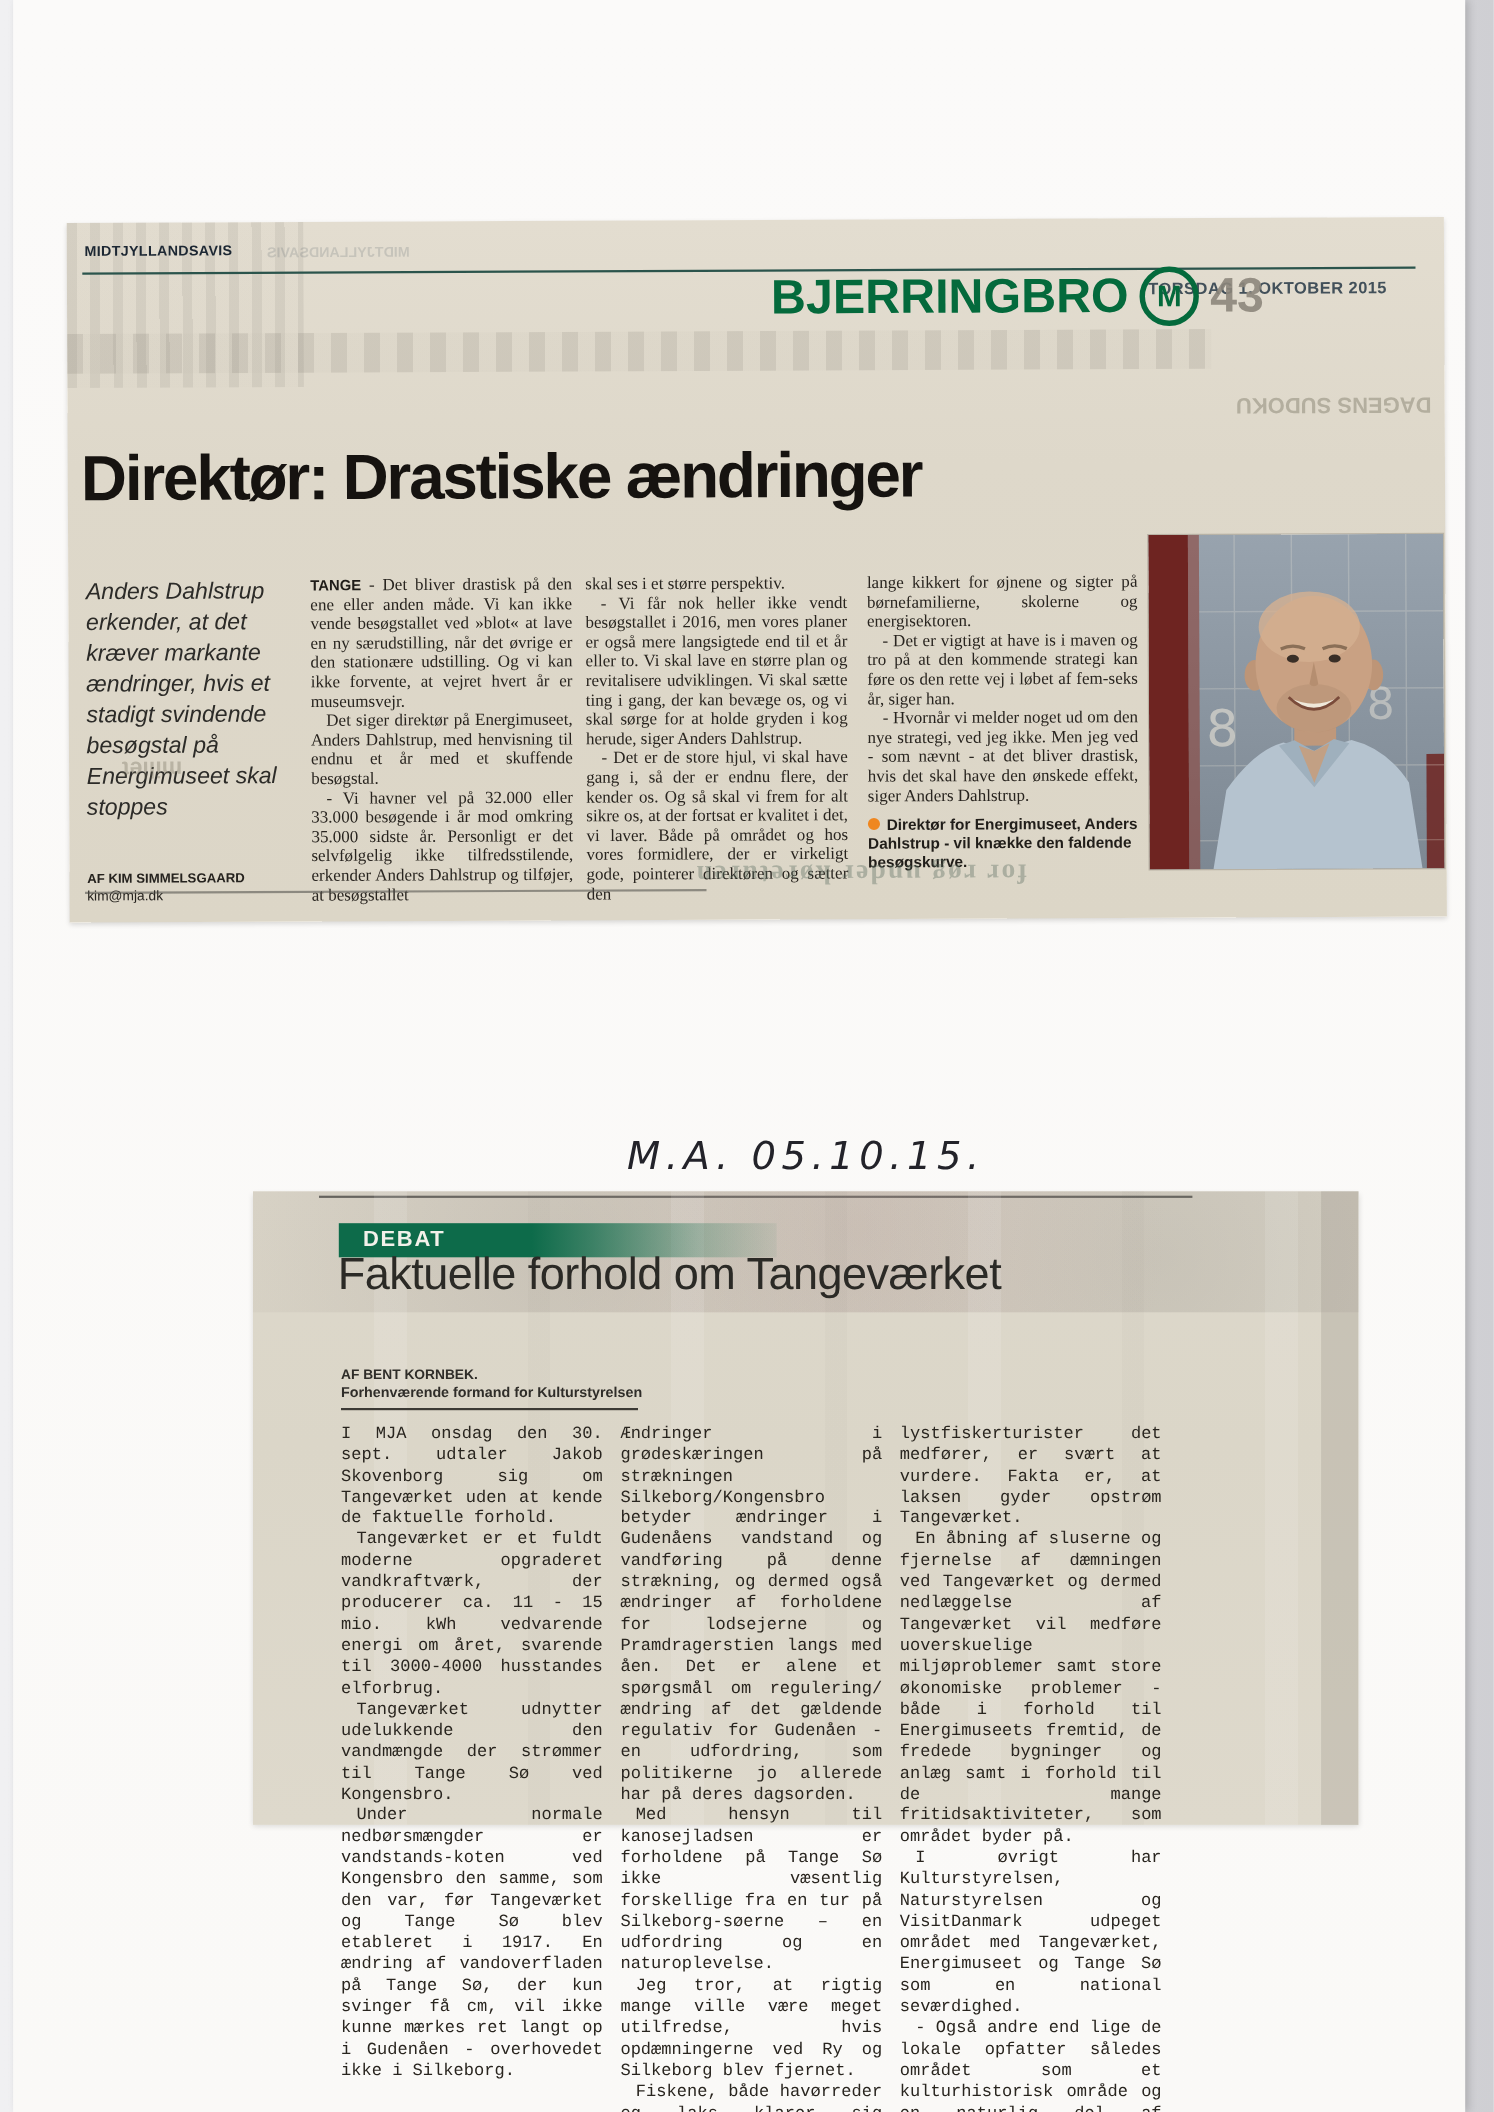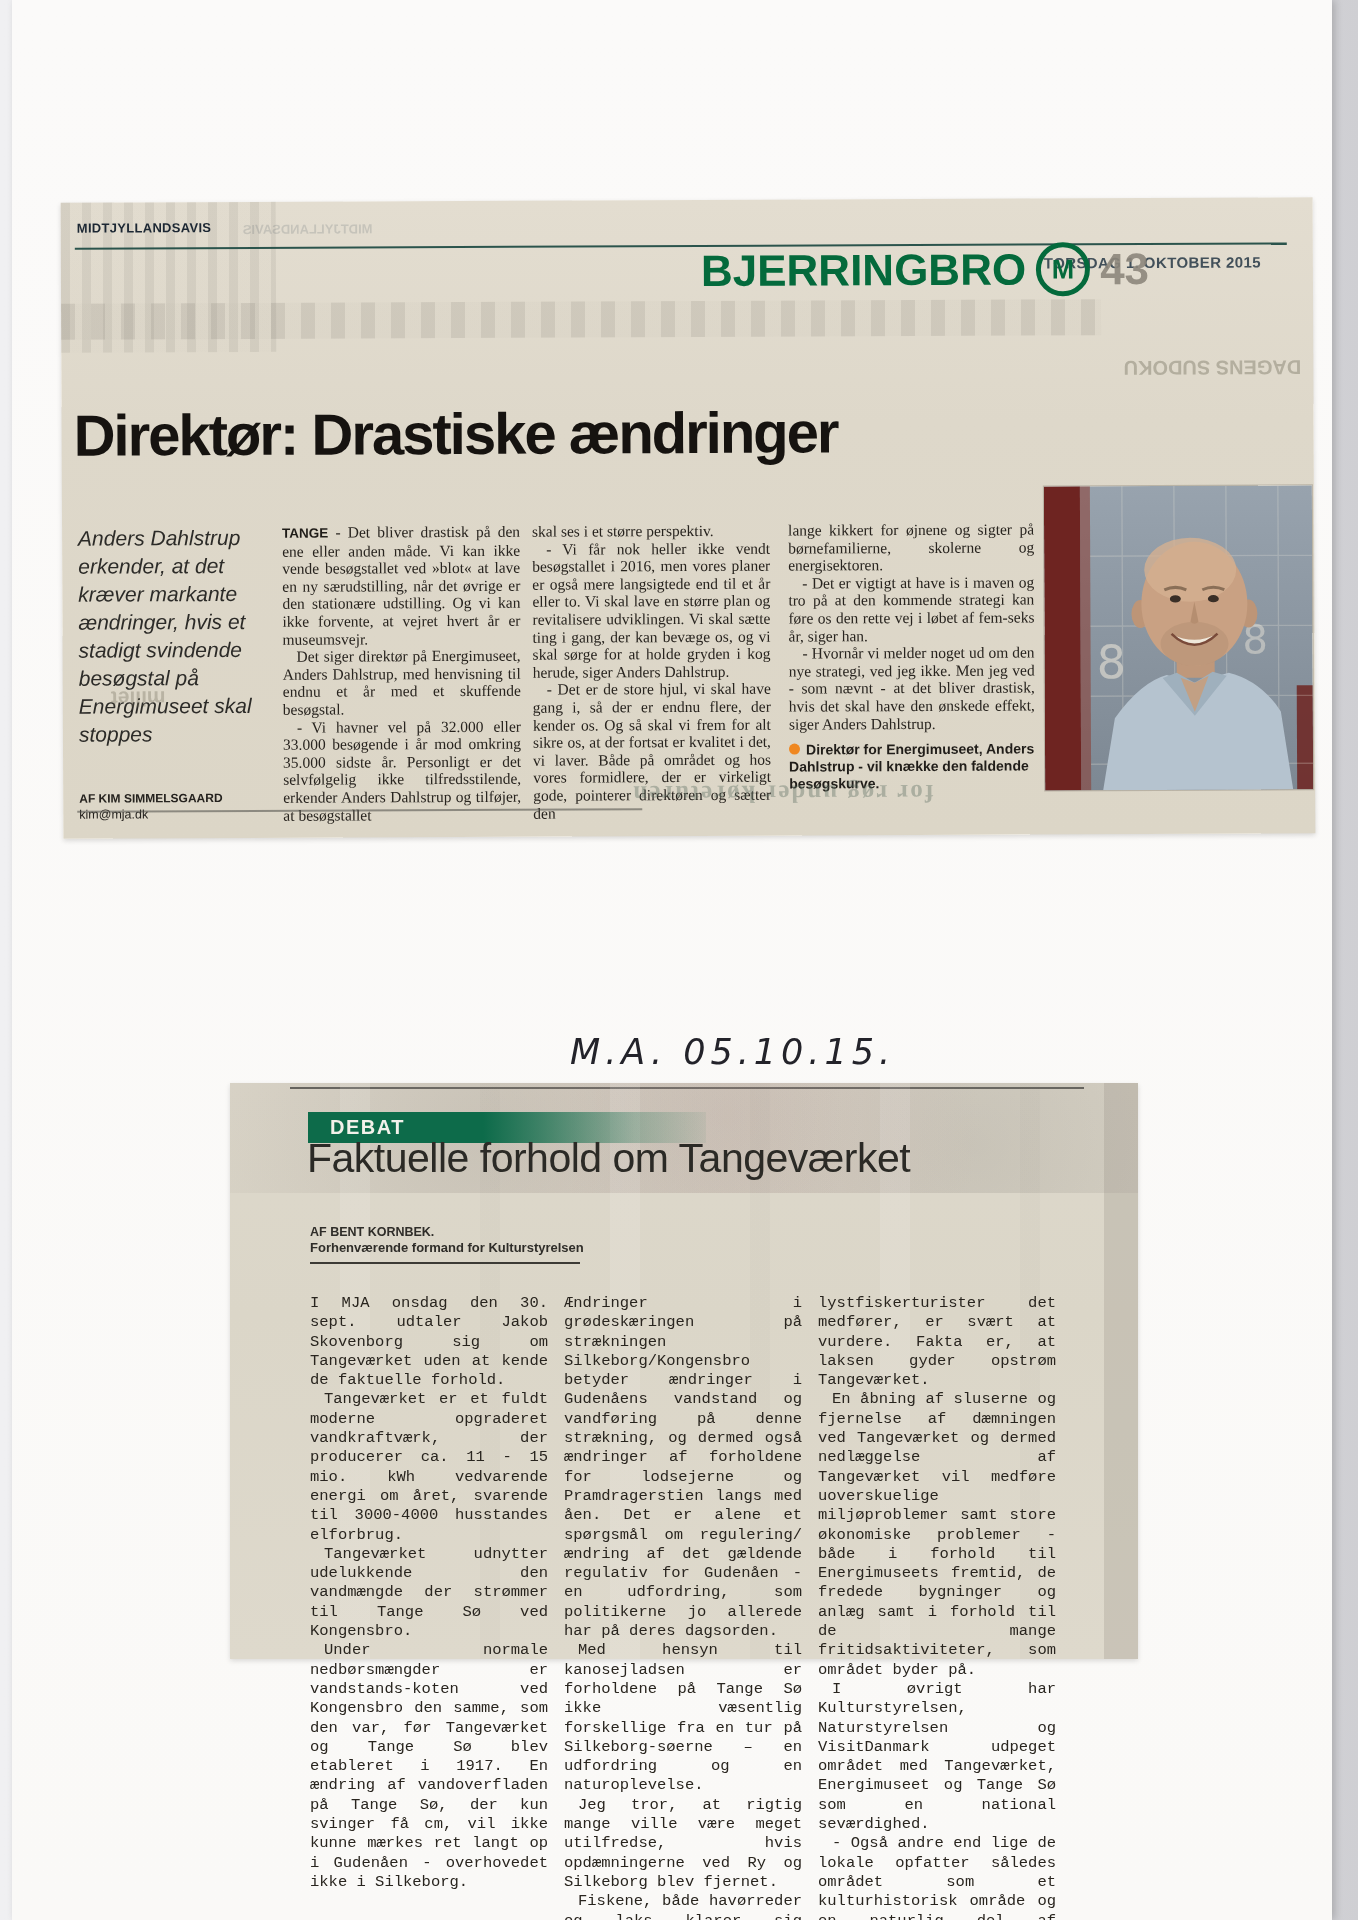--- a/index.html
+++ b/index.html
@@ -53,21 +53,21 @@
   .rule-bottom{position:absolute;left:14px;top:608px;width:565px;height:2px;background:#4a4a46;opacity:.55;}
   .bleed-bottom{position:absolute;left:330px;top:580px;width:540px;font-family:"Liberation Serif",serif;font-size:25px;font-weight:700;letter-spacing:2px;color:#5c6e62;opacity:.38;transform:rotate(180deg);}
   .bleed-left{position:absolute;left:48px;top:484px;font-size:21px;font-weight:800;color:#6e6a58;opacity:.32;transform:rotate(180deg);}
   
   .handnote{
     position:absolute;left:558px;top:1032px;font-family:"DejaVu Sans",sans-serif;
     font-style:italic;font-size:35px;letter-spacing:5px;color:#23232a;
   }
   
   .clip2{
-    position:absolute;left:218px;top:1083px;width:908px;height:576px;
+    position:absolute;left:218px;top:1083px;width:1005px;height:576px;
     background:linear-gradient(180deg,#ddd8cb 0%,#dbd6c8 40%,#ded9cc 100%);
     box-shadow:0 2px 5px rgba(0,0,0,.13);
   }
   .clip2-topline{position:absolute;left:60px;top:4px;width:794px;height:2px;background:#3f3f3b;opacity:.8;}
   .mottle{
     position:absolute;left:0;top:0;width:100%;height:110px;pointer-events:none;
     background:
       radial-gradient(circle at 28% 45%,rgba(150,140,133,.28),transparent 55%),
       radial-gradient(circle at 55% 30%,rgba(185,152,150,.22),transparent 50%),
       radial-gradient(circle at 82% 55%,rgba(140,135,128,.25),transparent 55%);
@@ -77,21 +77,21 @@
     background:repeating-linear-gradient(90deg,transparent 0 110px,rgba(255,255,255,.22) 110px 140px,transparent 140px 250px,rgba(120,115,105,.08) 250px 270px);
   }
   .right-strip{position:absolute;right:0;top:0;width:34px;height:100%;background:rgba(150,144,134,.28);}
   .debat-badge{
     position:absolute;left:78px;top:29px;width:398px;height:31px;
     background:linear-gradient(90deg,#0d6b4a 0 44%,rgba(13,107,74,.75) 58%,rgba(13,107,74,.28) 82%,rgba(13,107,74,.06) 100%);
   }
   .debat-badge span{display:inline-block;padding-left:22px;font-size:20px;font-weight:700;color:#f2f1ea;letter-spacing:1.5px;line-height:31px;}
   .headline2{position:absolute;left:77px;top:52px;margin:0;font-size:41px;font-weight:400;letter-spacing:-.5px;color:#2b2a26;white-space:nowrap;}
   .byline2{position:absolute;left:80px;top:142px;color:#2f2d29;}
-  .b-name{font-size:12.5px;font-weight:800;}
+  .b-name{font-size:12.5px;font-weight:800;margin-top:18px;}
   .b-role{font-size:13px;font-weight:600;margin-top:1px;}
   .b-rule{width:270px;height:2px;background:#3c3a35;margin-top:7px;}
   .dcol{position:absolute;top:211px;width:238px;font-family:Liberation Mono, monospace;font-size:15.5px;line-height:19.3px;text-align:justify;color:#29251f;}
   .dcol p{margin:0;}
   .dcol p + p{text-indent:14px;}
   .col-a{left:80px;} .col-b{left:334px;} .col-c{left:588px;}
 </style>
 </head>
 <body>
 

